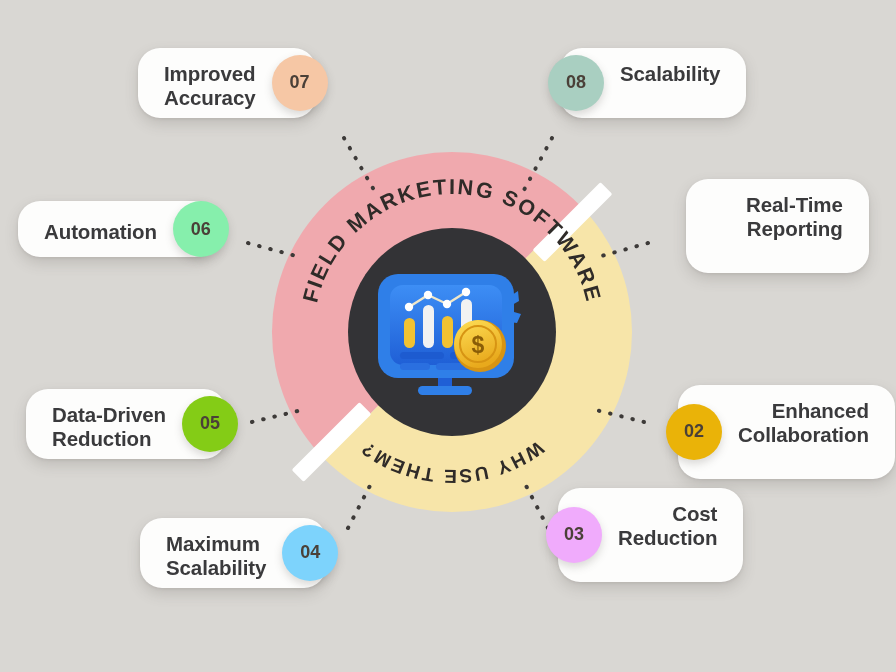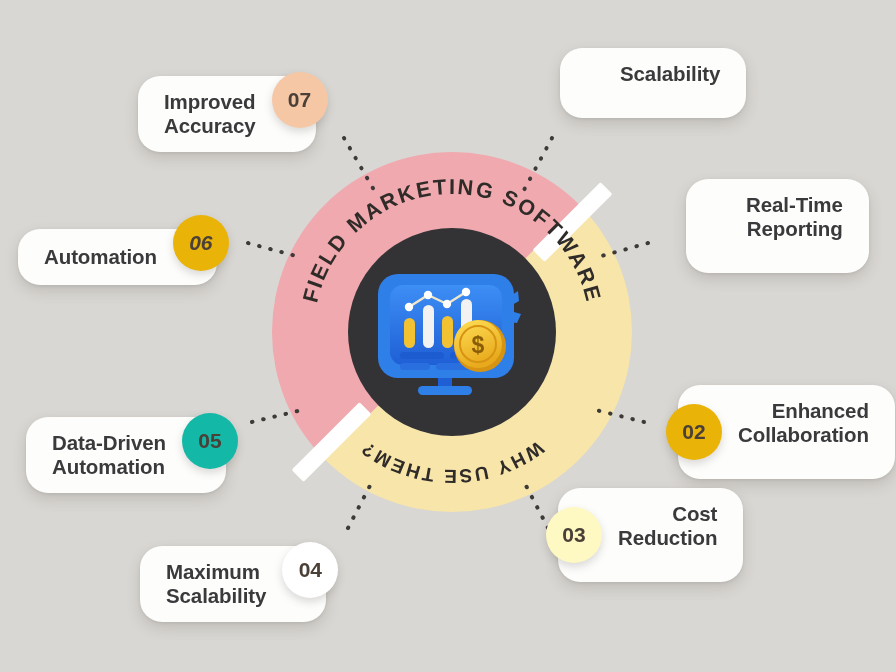--- a/index.html
+++ b/index.html
@@ -75,29 +75,29 @@
     white-space: pre-line;
   }
   .badge {
     position: absolute;
     width: 56px;
     height: 56px;
     border-radius: 50%;
     display: flex;
     align-items: center;
     justify-content: center;
-    font-size: 21px;
+    font-size: 18px;
     font-weight: bold;
     color: #4a4038;
     box-shadow: 0 4px 9px rgba(90,85,80,0.22);
     z-index: 3;
   }
 
   
-  .item.left .card { padding: 14px 60px 14px 26px; margin-top: 28px; }
+  .item.left .card { padding: 14px 60px 8px 26px; }
   .item.left .card-label { text-align: left; }
   .item.left .badge { right: -12px; }
 
   
   .item.right .card { padding: 14px 26px 32px 60px; }
   .item.right .card-label { text-align: right; }
   .item.right .badge { left: -12px; }
 
   
   #item-07 { left: 138px;  top: 48px;  }
@@ -237,61 +237,62 @@
       <span class="card-label">Improved
 Accuracy</span>
     </div>
     <div class="badge" style="background: rgb(246, 199, 165);">07</div>
   </div>
 
   <div class="item right" id="item-08">
     <div class="card">
       <span class="card-label">Scalability</span>
     </div>
+    <div class="badge" style="background: rgb(169, 207, 193);">08</div>
   </div>
 
   <div class="item left" id="item-06">
     <div class="card">
       <span class="card-label">Automation</span>
     </div>
-    <div class="badge" style="background: #eab308; font-style: italic;">06</div>
+    <div class="badge" style="background: #86efac;">06</div>
   </div>
 
   <div class="item right" id="item-01">
     <div class="card">
       <span class="card-label">Real-Time
 Reporting</span>
     </div>
   </div>
 
   <div class="item left" id="item-05">
     <div class="card">
       <span class="card-label">Data-Driven
-Automation</span>
-    </div>
-    <div class="badge" style="background: #14b8a6;">05</div>
+Reduction</span>
+    </div>
+    <div class="badge" style="background: #84cc16;">05</div>
   </div>
 
   <div class="item right" id="item-02">
     <div class="card">
       <span class="card-label">Enhanced
 Collaboration</span>
     </div>
     <div class="badge" style="background: #eab308;">02</div>
   </div>
 
   <div class="item left" id="item-04">
     <div class="card">
       <span class="card-label">Maximum
 Scalability</span>
     </div>
-    <div class="badge" style="background: #ffffff;">04</div>
+    <div class="badge" style="background: #7dd3fc;">04</div>
   </div>
 
   <div class="item right" id="item-03">
     <div class="card">
       <span class="card-label">Cost
 Reduction</span>
     </div>
-    <div class="badge" style="background: #fef9c3;">03</div>
+    <div class="badge" style="background: #f0abfc;">03</div>
   </div>
 
 </div>
 
 </body></html>

